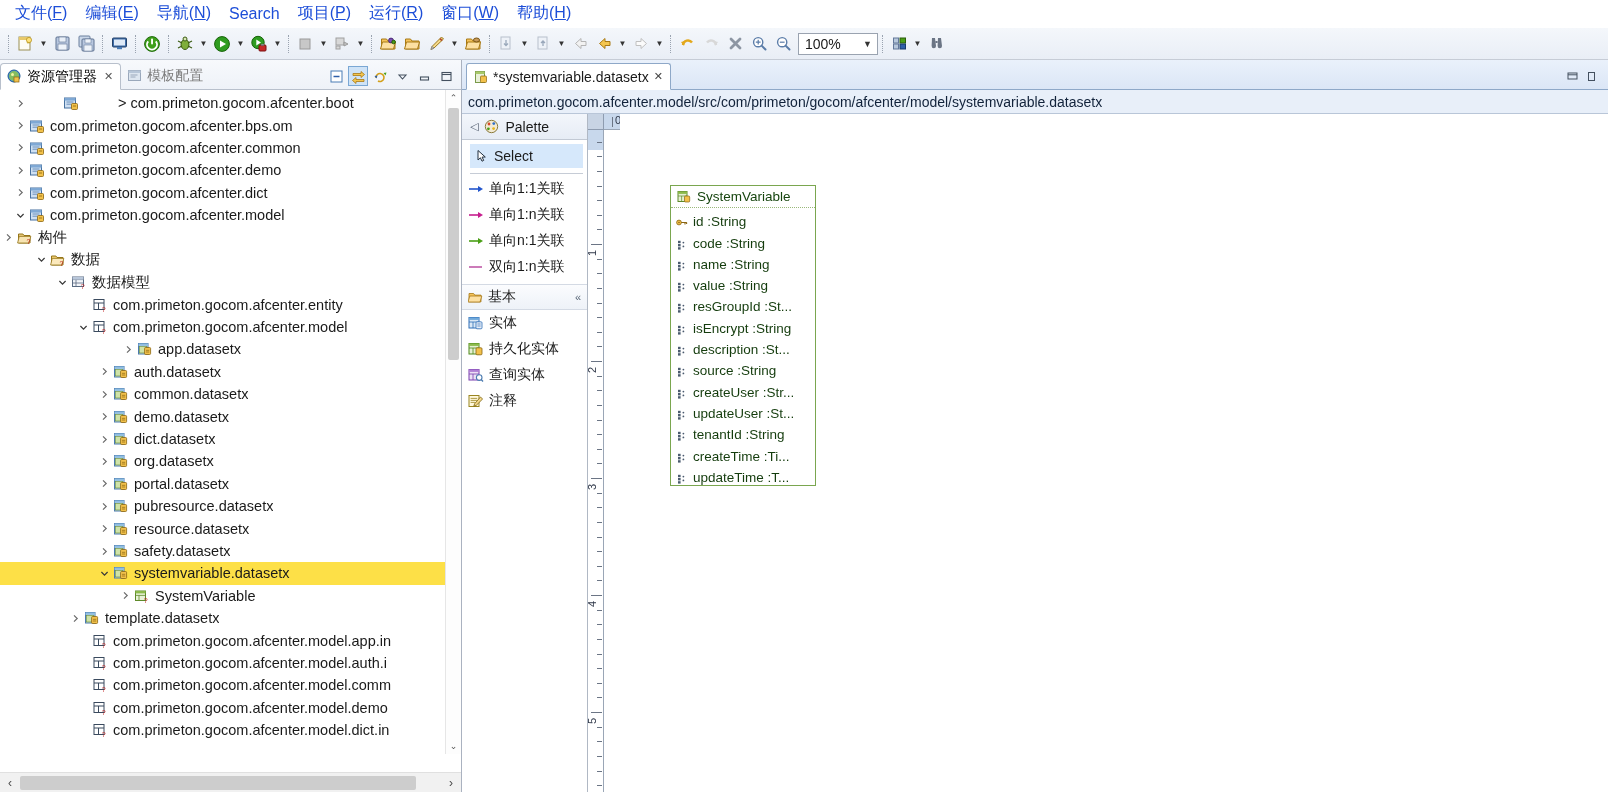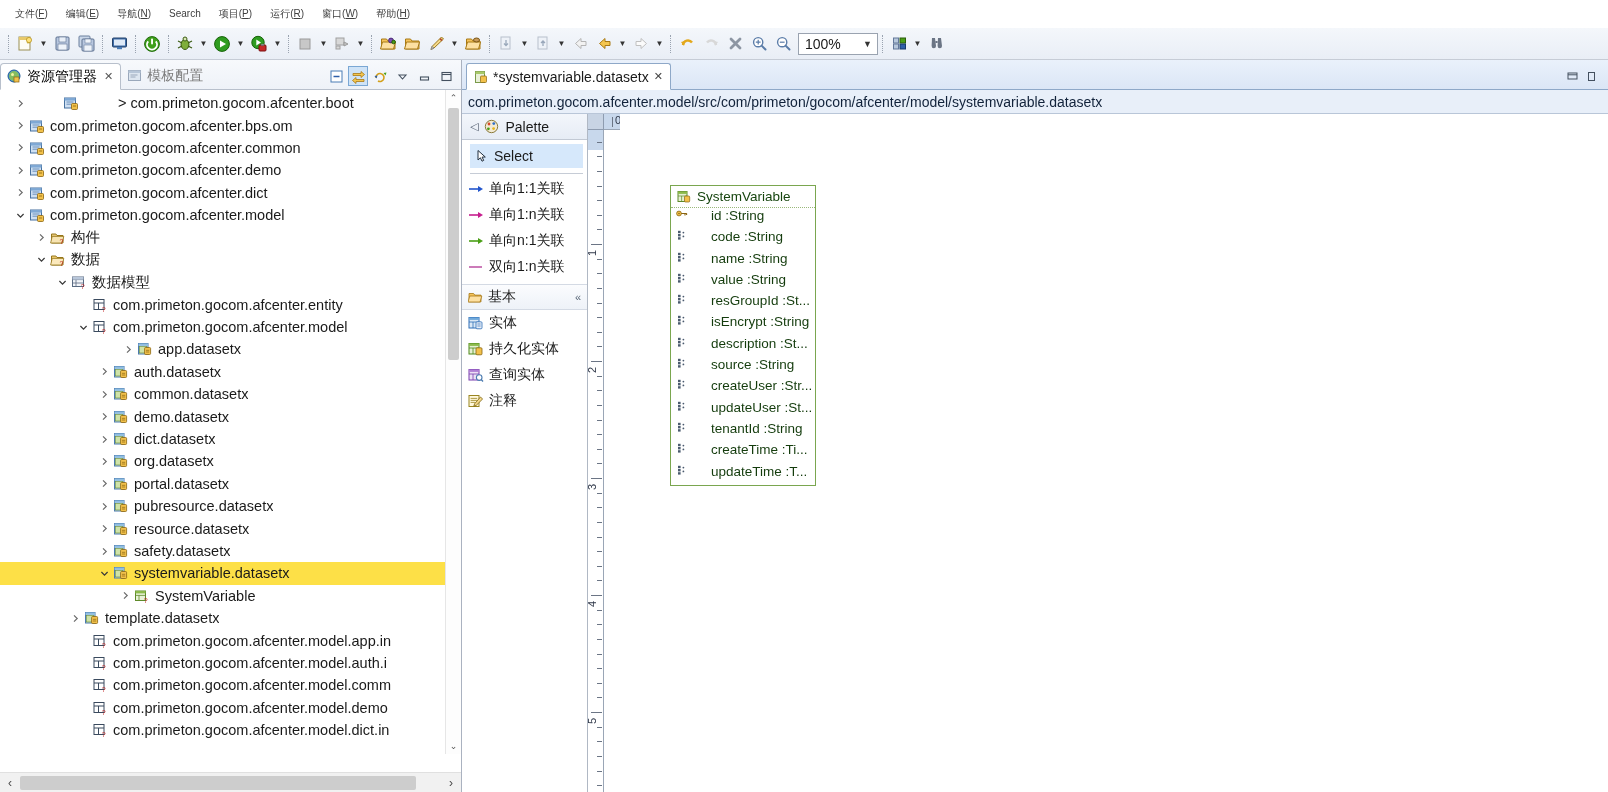--- a/index.html
+++ b/index.html
@@ -18,22 +18,22 @@
   .menubar {
     height: 28px;
     background: #ffffff;
     display: flex;
     align-items: center;
     padding-left: 6px;
     border-bottom: 1px solid #ffffff;
   }
   .menu-item {
     padding: 4px 9px;
-    font-size: 10px;
-    color: #404040;
+    font-size: 16px;
+    color: #1d4ed8;
     white-space: nowrap;
     cursor: default;
   }
   .menu-item u { text-decoration: underline; }
 
   
   .toolbar {
     height: 32px;
     background: linear-gradient(to bottom, #f4f7fb 0%, #e9eef6 100%);
     display: flex;
@@ -338,21 +338,21 @@
   }
   .entity-title {
     display: flex; align-items: center; gap: 6px;
     height: 22px;
     padding-left: 6px;
     border-bottom: 1px dotted #9ab87a;
     font-size: 13.5px;
     color: #17450f;
   }
   .entity-row {
-    display: flex; align-items: flex-start; gap: 23px;
+    display: flex; align-items: flex-end; gap: 5px;
     height: 21.3px;
     padding-left: 4px;
     white-space: nowrap;
     overflow: hidden;
     color: #143c0d;
   }
   .fld-icon {
     width: 13px; flex: 0 0 13px;
     display: flex; align-items: center; justify-content: center;
   }
@@ -753,21 +753,21 @@
             <svg width="16" height="16" viewBox="0 0 16 16">
               <rect x="1.5" y="3" width="11" height="10" fill="#cfe0f2" stroke="#47719f"></rect>
               <rect x="1.5" y="3" width="11" height="2.6" fill="#7fa8d4"></rect>
               <path d="M3.5 7 h7 M3.5 9.2 h5" stroke="#5d86b3" stroke-width=".9"></path>
               <rect x="8.5" y="8.5" width="6" height="6" rx="1" fill="#f2c14b" stroke="#8a6410" stroke-width=".8"></rect>
               <path d="M10 11 h3" stroke="#8a6410" stroke-width=".8"></path>
             </svg>
           </span>
           <span class="tlabel">com.primeton.gocom.afcenter.model</span>
         </div>
-        <div class="trow" style="padding-left: 33px;">
+        <div class="trow" style="">
           <span class="twist">
             <svg width="9" height="9" viewBox="0 0 9 9">
               <path d="M3 1.4 L6.2 4.5 L3 7.6" fill="none" stroke="#6b6b6b" stroke-width="1.2"></path>
             </svg>
           </span>
           <span class="ticon">
             <svg width="16" height="16" viewBox="0 0 16 16">
               <path d="M1.5 4 h4.4 l1.1 1.5 h6 v7.5 h-11.5 z" fill="#e8c97a" stroke="#96761a"></path>
               <path d="M2.2 6.4 h11.6 l-1.6 6.6 h-11.6 z" fill="#f7e4b2" stroke="#96761a" stroke-width=".8"></path>
               <text x="9.5" y="14" font-size="7" fill="#c01818" font-family="sans-serif">?</text>

